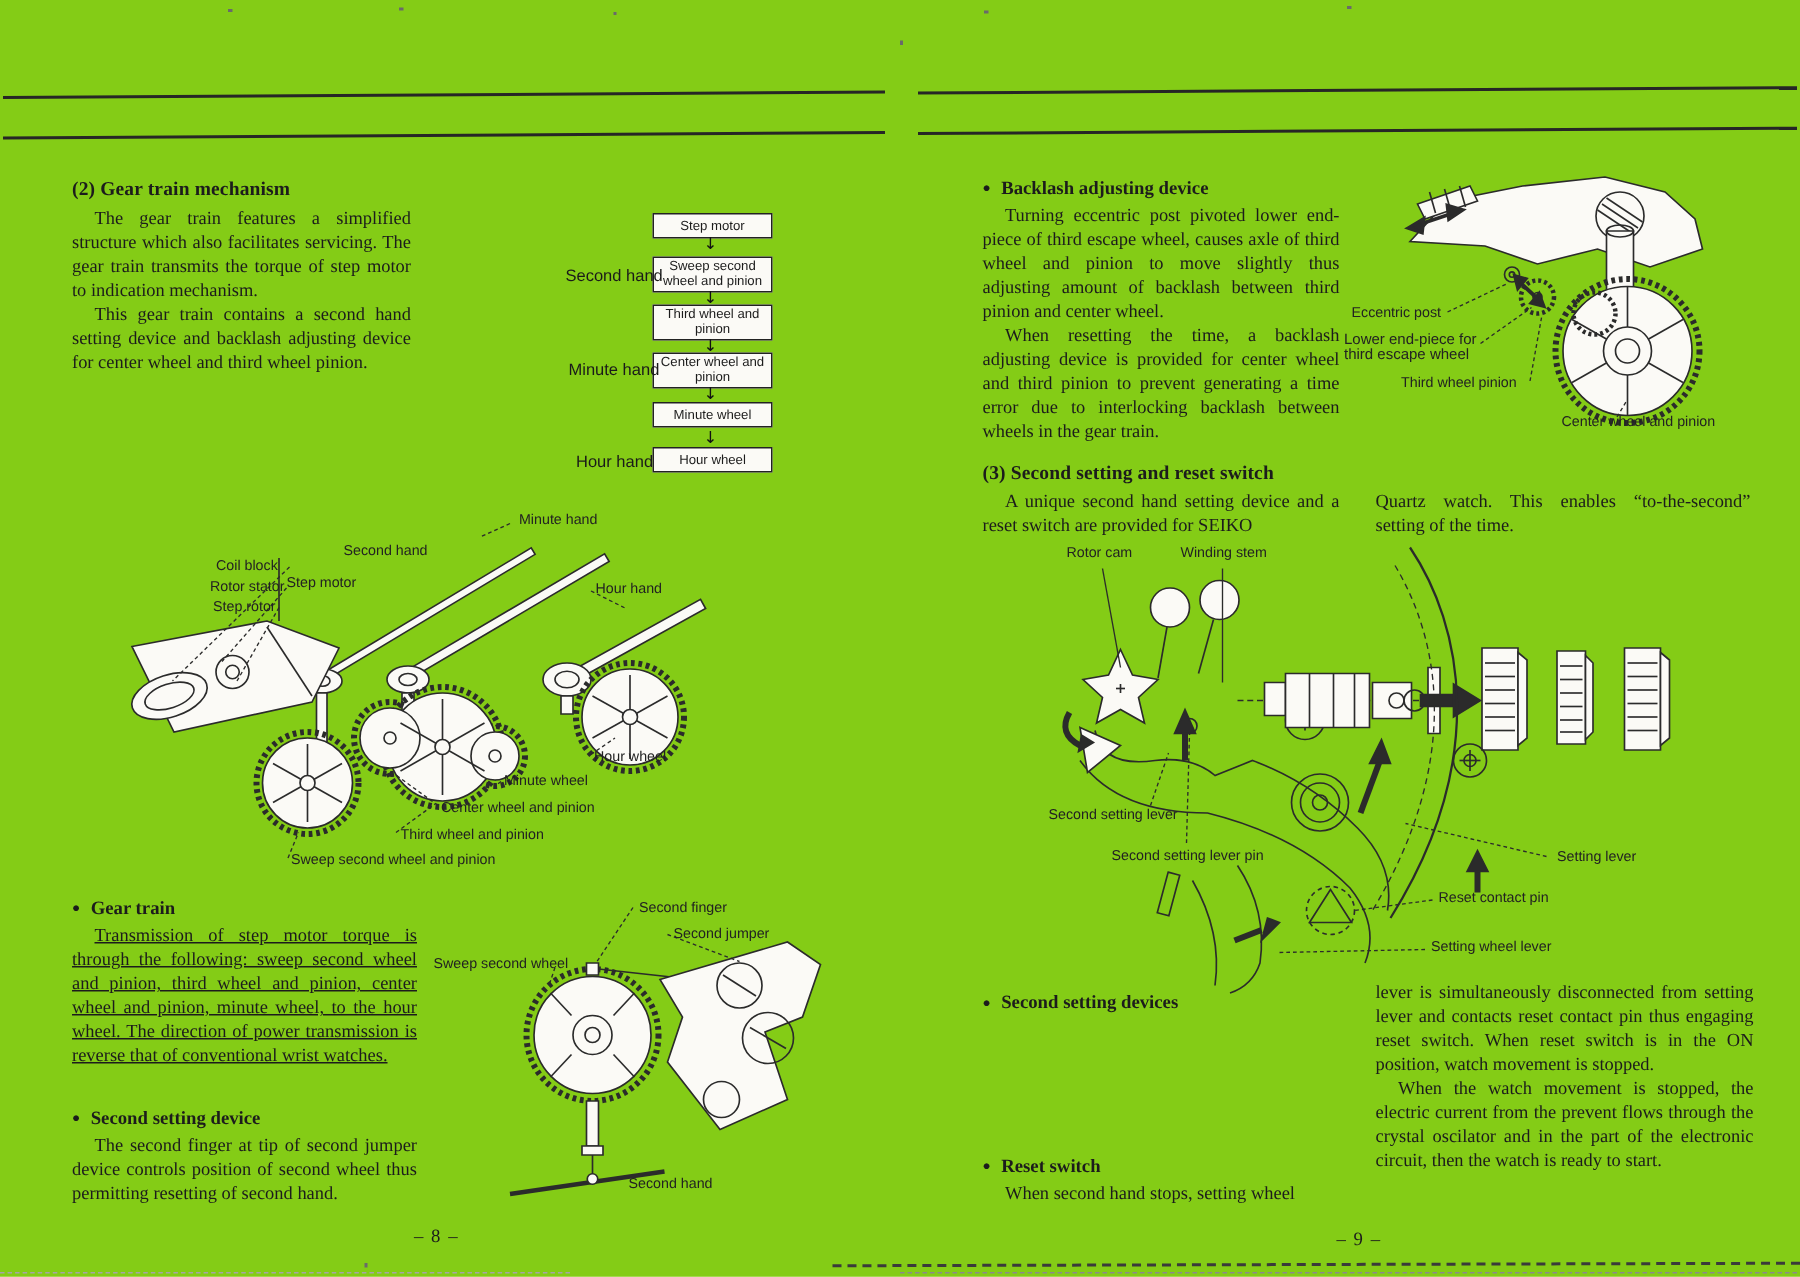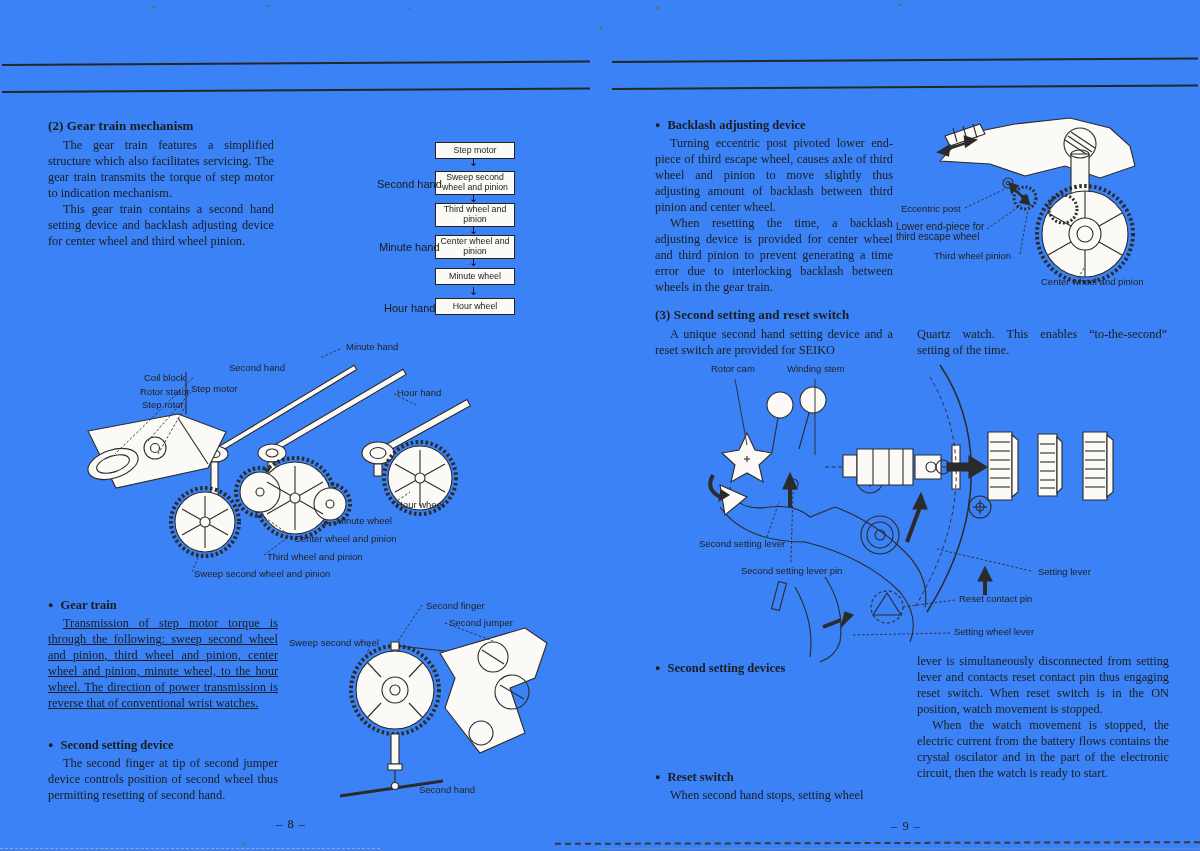--- a/index.html
+++ b/index.html
@@ -1,18 +1,18 @@
 <!DOCTYPE html>
 <html><head>
 <meta charset="utf-8">
 <style>
   html,body{margin:0;padding:0;}
   .sheet{
     position:relative;width:1200px;height:851px;overflow:hidden;
-    background:#3b82f6;color:#1c1c1c;
+    background:#84cc16;color:#1c1c1c;
     font-family:"Liberation Serif", serif;
   }
   .rule{position:absolute;height:2px;background:#262626;transform-origin:left center;}
   .h-sec{position:absolute;font-weight:bold;font-size:13px;letter-spacing:.1px;}
   .h-bullet{position:absolute;font-weight:bold;font-size:12.5px;}
   .h-bullet .dot{font-size:9px;vertical-align:1px;margin-right:7px;}
   .body-block{position:absolute;font-size:12.3px;line-height:16px;text-align:justify;}
   .body-block p{margin:0;text-indent:15px;}
   .body-block p.noindent{text-indent:0;}
   .lbl{position:absolute;font-family:"Liberation Sans", sans-serif;font-size:9.5px;color:#222;white-space:nowrap;}
@@ -384,18 +384,18 @@
 
   <div class="h-bullet" style="left:655px;top:770px;">
     <span class="dot">●</span><span>Reset switch</span>
   </div>
   <div class="body-block" style="left:655px;top:787px;width:238px;">
     <p>When second hand stops, setting wheel</p>
   </div>
 
   <div class="body-block" style="left:917px;top:653px;width:252px;font-family:Liberation Serif, serif;">
     <p class="noindent">lever is simultaneously disconnected from setting lever and contacts reset contact pin thus engaging reset switch. When reset switch is in the ON position, watch movement is stopped.</p>
-    <p>When the watch movement is stopped, the electric current from the battery flows contains the crystal oscilator and in the part of the electronic circuit, then the watch is ready to start.</p>
+    <p>When the watch movement is stopped, the electric current from the prevent flows through the crystal oscilator and in the part of the electronic circuit, then the watch is ready to start.</p>
   </div>
 
   <div class="pageno" style="left:891px;top:819px;">– 9 –</div>
 
 </div>
 
 </body></html>

